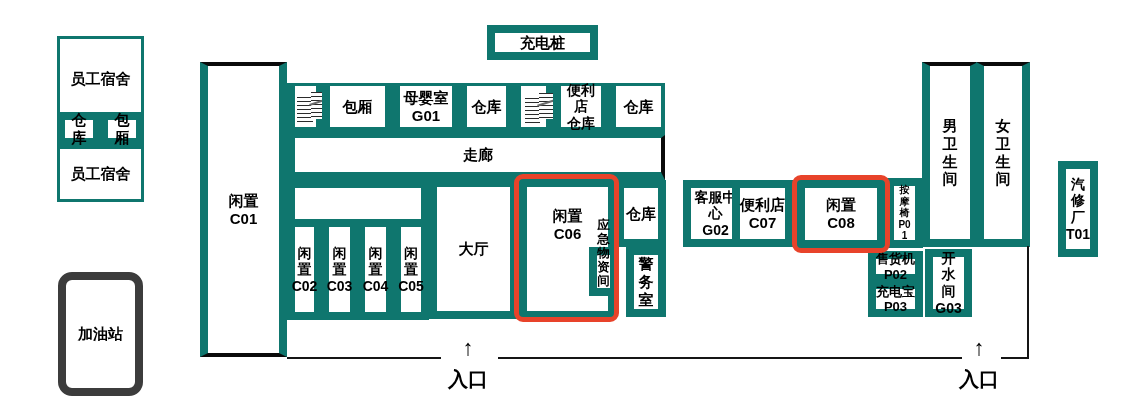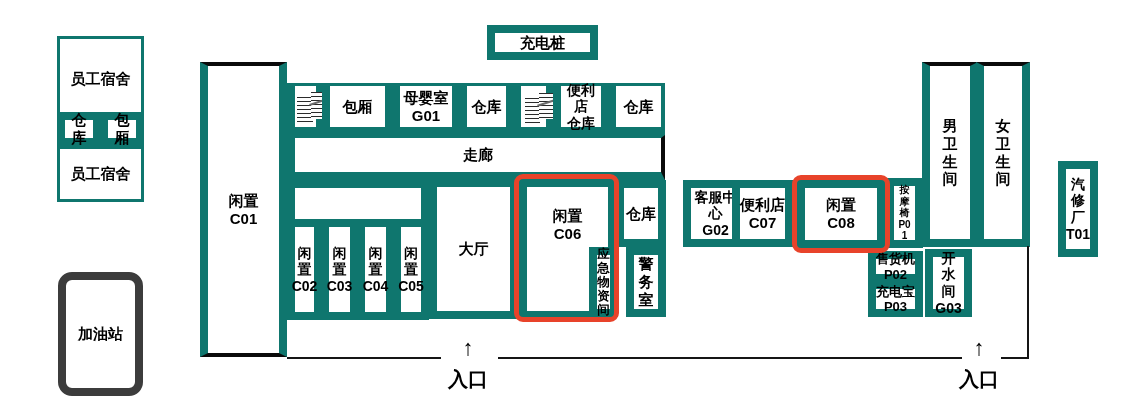--- a/index.html
+++ b/index.html
@@ -76,21 +76,21 @@
 C03</span></div>
   <div class="box f14" style="left:357px;top:219px;width:37px;height:101px;"><span>闲置
 C04</span></div>
   <div class="box f14" style="left:393px;top:219px;width:36px;height:101px;"><span>闲置
 C05</span></div>
 
   <div class="box" style="left:429px;top:179px;width:89px;height:140px;"><span>大厅</span></div>
 
   <div class="box" style="left:519px;top:179px;width:97px;height:140px;padding-bottom:48px;"><span>闲置
 C06</span></div>
-  <div class="box f12" style="left:589px;top:247px;width:29px;height:70px;z-index:2;"><span>应急
+  <div class="box f12" style="left:589px;top:247px;width:29px;height:49px;z-index:2;align-items:flex-end;"><span>应急
 物资
 间</span></div>
   <div class="highlight" style="left:514px;top:174px;width:105px;height:148px;"></div>
 
   <div class="box" style="left:616px;top:180px;width:50px;height:67px;"><span>仓库</span></div>
   <div class="box" style="left:626px;top:247px;width:40px;height:70px;"><span>警
 务
 室</span></div>
 
   <div class="box f14" style="left:666px;top:180px;width:65px;height:67px;margin-left:17px;"><span>客服中心

